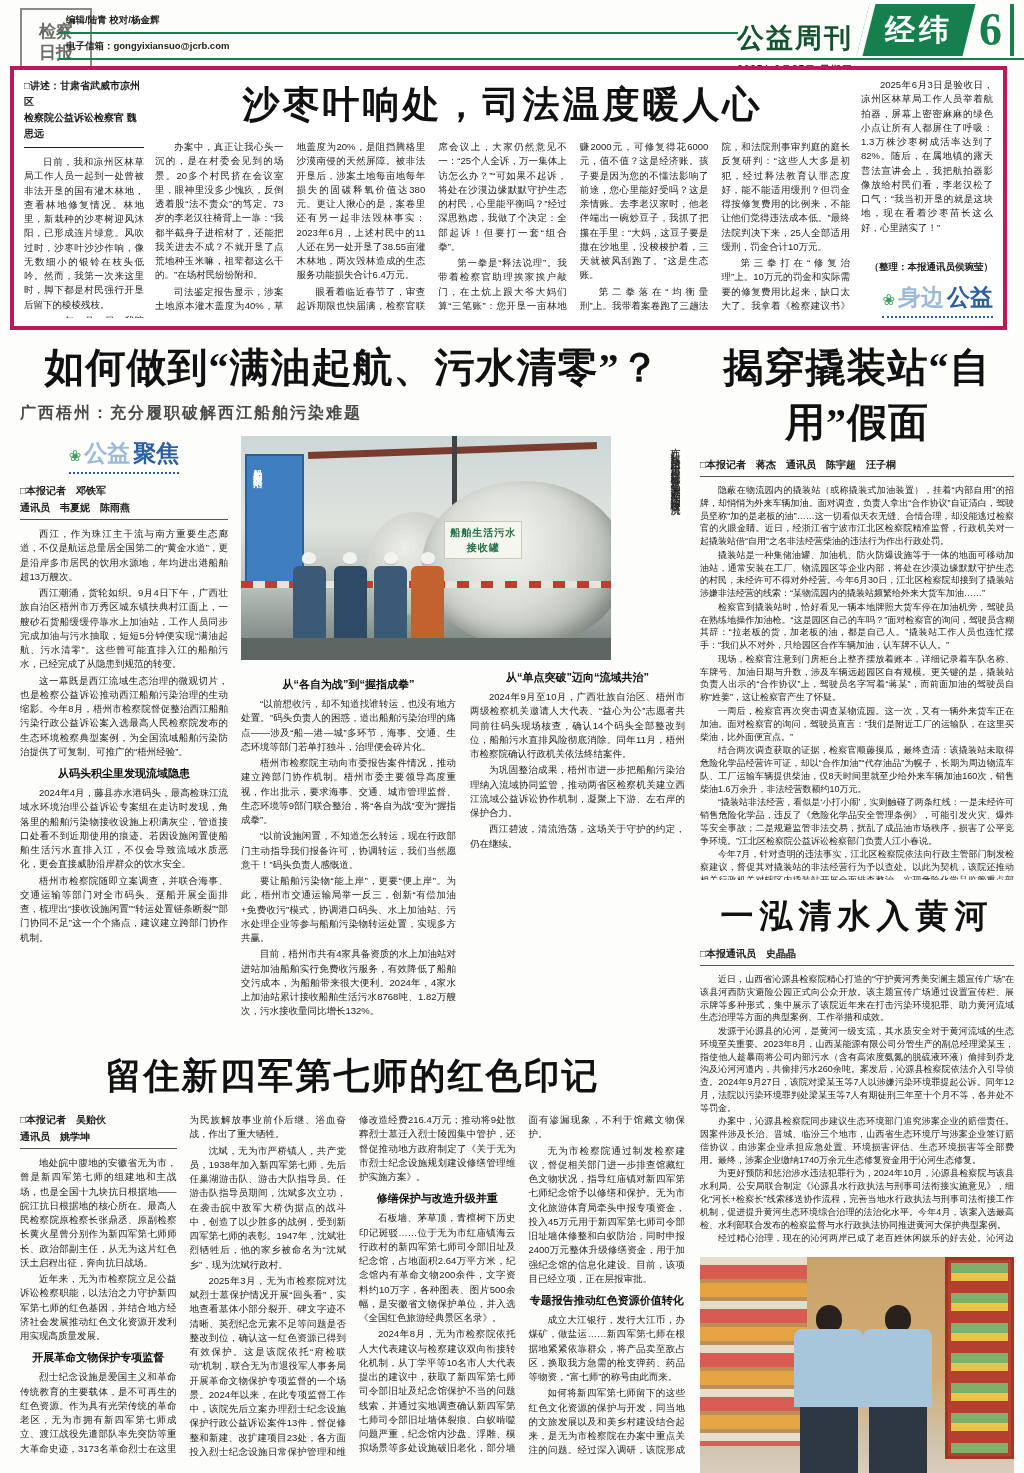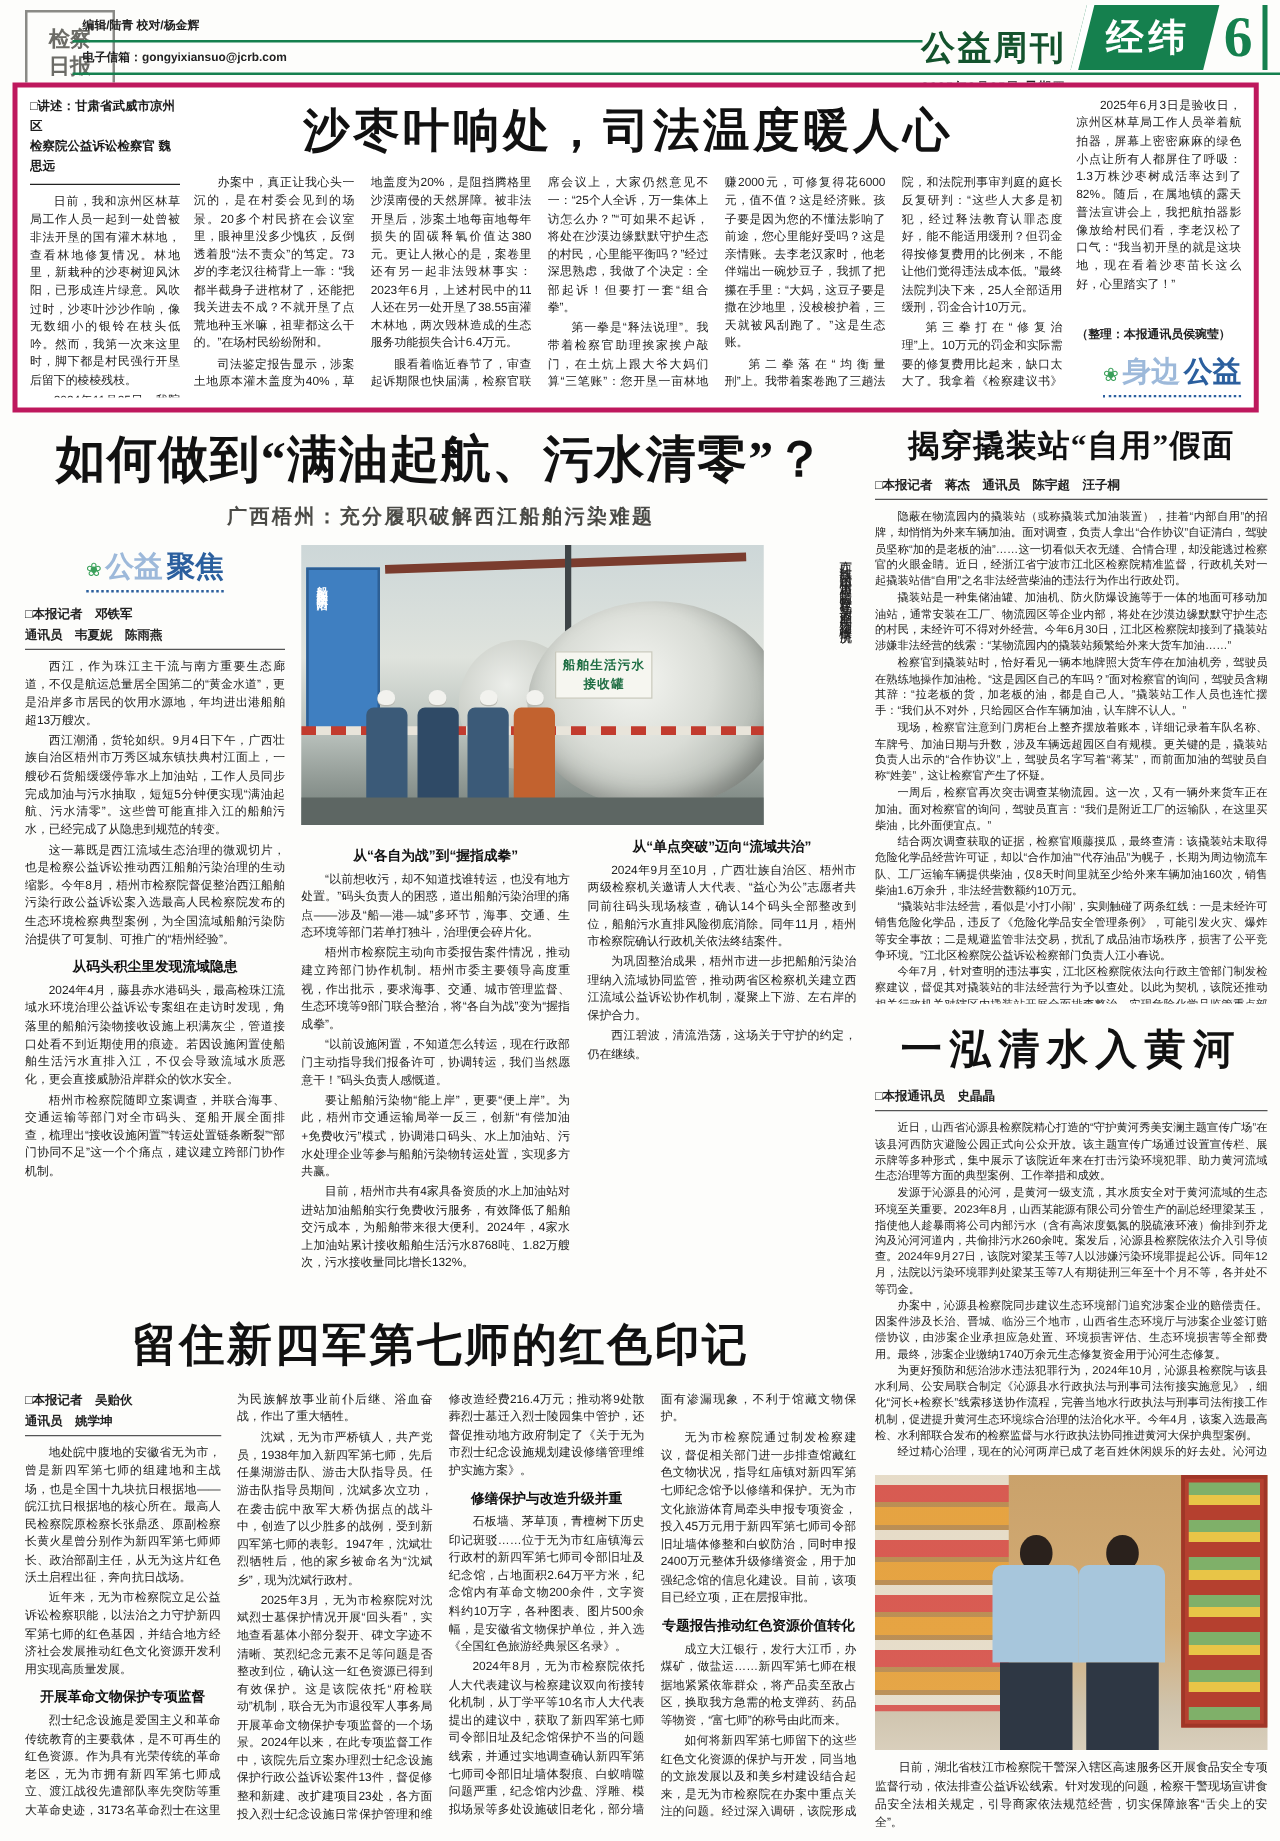--- a/index.html
+++ b/index.html
@@ -27,21 +27,21 @@
                     letter-spacing:4px;font-family:"Liberation Serif",serif;}
   .page-num{color:#15804e;font-size:46px;font-weight:900;line-height:52px;
             font-family:"Liberation Serif",serif;border-right:4px solid #15804e;padding-right:8px;}
 
   
   .para{margin:0 0 2px 0;text-indent:2em;text-align:justify;font-size:9.5px;line-height:1.5;color:#222;}
   .subhead{margin:7px 0 5px 0;text-align:center;font-size:11px;font-weight:bold;color:#111;}
   .byline{font-size:10px;font-weight:bold;color:#222;border-bottom:1px solid #555;
           padding-bottom:4px;margin-bottom:7px;}
   .byline .l2{margin-top:3px;}
-  .credit{text-align:left;font-weight:bold;font-size:9.5px;color:#222;margin:4px 0;}
+  .credit{text-align:right;font-weight:bold;font-size:9.5px;color:#222;margin:4px 0;}
   .brand{display:flex;align-items:baseline;gap:3px;border-bottom:2px dotted #2b5f9e;
          padding-bottom:3px;width:max-content;}
   .brand-icon{color:#3aa05a;font-size:15px;}
   .brand-light{color:#9db9da;font-weight:900;font-size:23px;font-family:"Liberation Serif",serif;}
   .brand-bold{color:#2b5f9e;font-weight:900;font-size:23px;font-family:"Liberation Serif",serif;}
 
   
   .red-box{position:absolute;top:66px;left:10px;width:997px;height:264px;border:4px solid #be185d;
            background:#fff;display:flex;gap:11px;padding:8px 10px;box-sizing:border-box;}
   .intro-col{width:120px;flex:none;overflow:hidden;}
@@ -50,21 +50,21 @@
   .top-headline{margin:2px 0 10px 0;text-align:center;font-size:37px;font-weight:900;
                 letter-spacing:3px;color:#111;}
   .top-flow{column-count:5;column-gap:13px;column-fill:auto;height:188px;overflow:hidden;}
   .last-col{width:132px;flex:none;display:flex;flex-direction:column;overflow:hidden;}
   .lastp{flex:1;overflow:hidden;}
   .last-col .brand{align-self:flex-end;margin-top:4px;}
 
   
   .main-left{position:absolute;top:340px;left:20px;width:665px;height:708px;}
   .main-headline{margin:0;text-align:center;font-size:40px;font-weight:900;letter-spacing:1px;color:#111;}
-  .main-sub{margin:8px 0 12px 0;text-align:center;font-size:16px;font-weight:bold;color:#4a4a46;
+  .main-sub{margin:8px 0 12px 0;text-align:left;font-size:16px;font-weight:bold;color:#4a4a46;
             font-family:"Liberation Serif",serif;letter-spacing:2px;}
   .main-content{display:flex;gap:13px;margin-top:12px;height:600px;}
   .colA{width:208px;flex:none;overflow:hidden;}
   .colA .brand{margin:2px auto 10px auto;}
   .main-right{flex:1;display:flex;flex-direction:column;min-width:0;}
   .photo-row{display:flex;height:224px;flex:none;}
   .vcaption{width:66px;flex:none;writing-mode:vertical-rl;font-size:10px;letter-spacing:2px;
             line-height:1.9;padding:4px 0 0 8px;color:#222;}
   .main-flow{margin-top:10px;column-count:2;column-gap:14px;column-fill:auto;flex:1;overflow:hidden;}
 
@@ -90,21 +90,21 @@
   .worker.w4{background:#c2622f;}
   .worker::before{content:"";position:absolute;top:-14px;left:50%;transform:translateX(-50%);
      width:14px;height:12px;border-radius:50% 50% 40% 40%;background:#f2f2ee;box-shadow:0 1px 0 #b9b9b2;}
   .railing{position:absolute;left:0;right:0;bottom:32%;height:7px;
      background:repeating-linear-gradient(90deg,#c23b2e 0 12px,#e8e4da 12px 24px);}
   .dock-floor{position:absolute;left:0;right:0;bottom:0;height:10%;background:#5d6663;}
 
   
   .right-col{position:absolute;top:340px;left:700px;width:314px;height:1128px;}
   .story-h{margin:0 0 8px 0;text-align:center;font-weight:900;color:#111;}
-  .station-h{font-size:25px;letter-spacing:1px;}
+  .station-h{font-size:40px;letter-spacing:1px;}
   .river-h{font-size:33px;letter-spacing:6px;margin-top:14px;}
   .body-s .para{font-size:9px;line-height:1.42;margin-bottom:1px;}
   .station-body{height:396px;overflow:hidden;}
   .river-body{height:272px;overflow:hidden;}
   .market-fig{margin:12px 0 0 0;}
   .photo-market{position:relative;width:314px;height:220px;overflow:hidden;
      background:linear-gradient(180deg,#caa26b 0%,#d3ac75 55%,#cfc4ae 85%,#d9cfbc 100%);}
   .shelf-left{position:absolute;left:0;top:0;width:34%;height:86%;
      background:repeating-linear-gradient(180deg,#e9e2d2 0 8px,#d9534f 8px 22px,#b98c52 22px 26px,
         #e8a33d 26px 40px,#b98c52 40px 44px);opacity:.9;}

